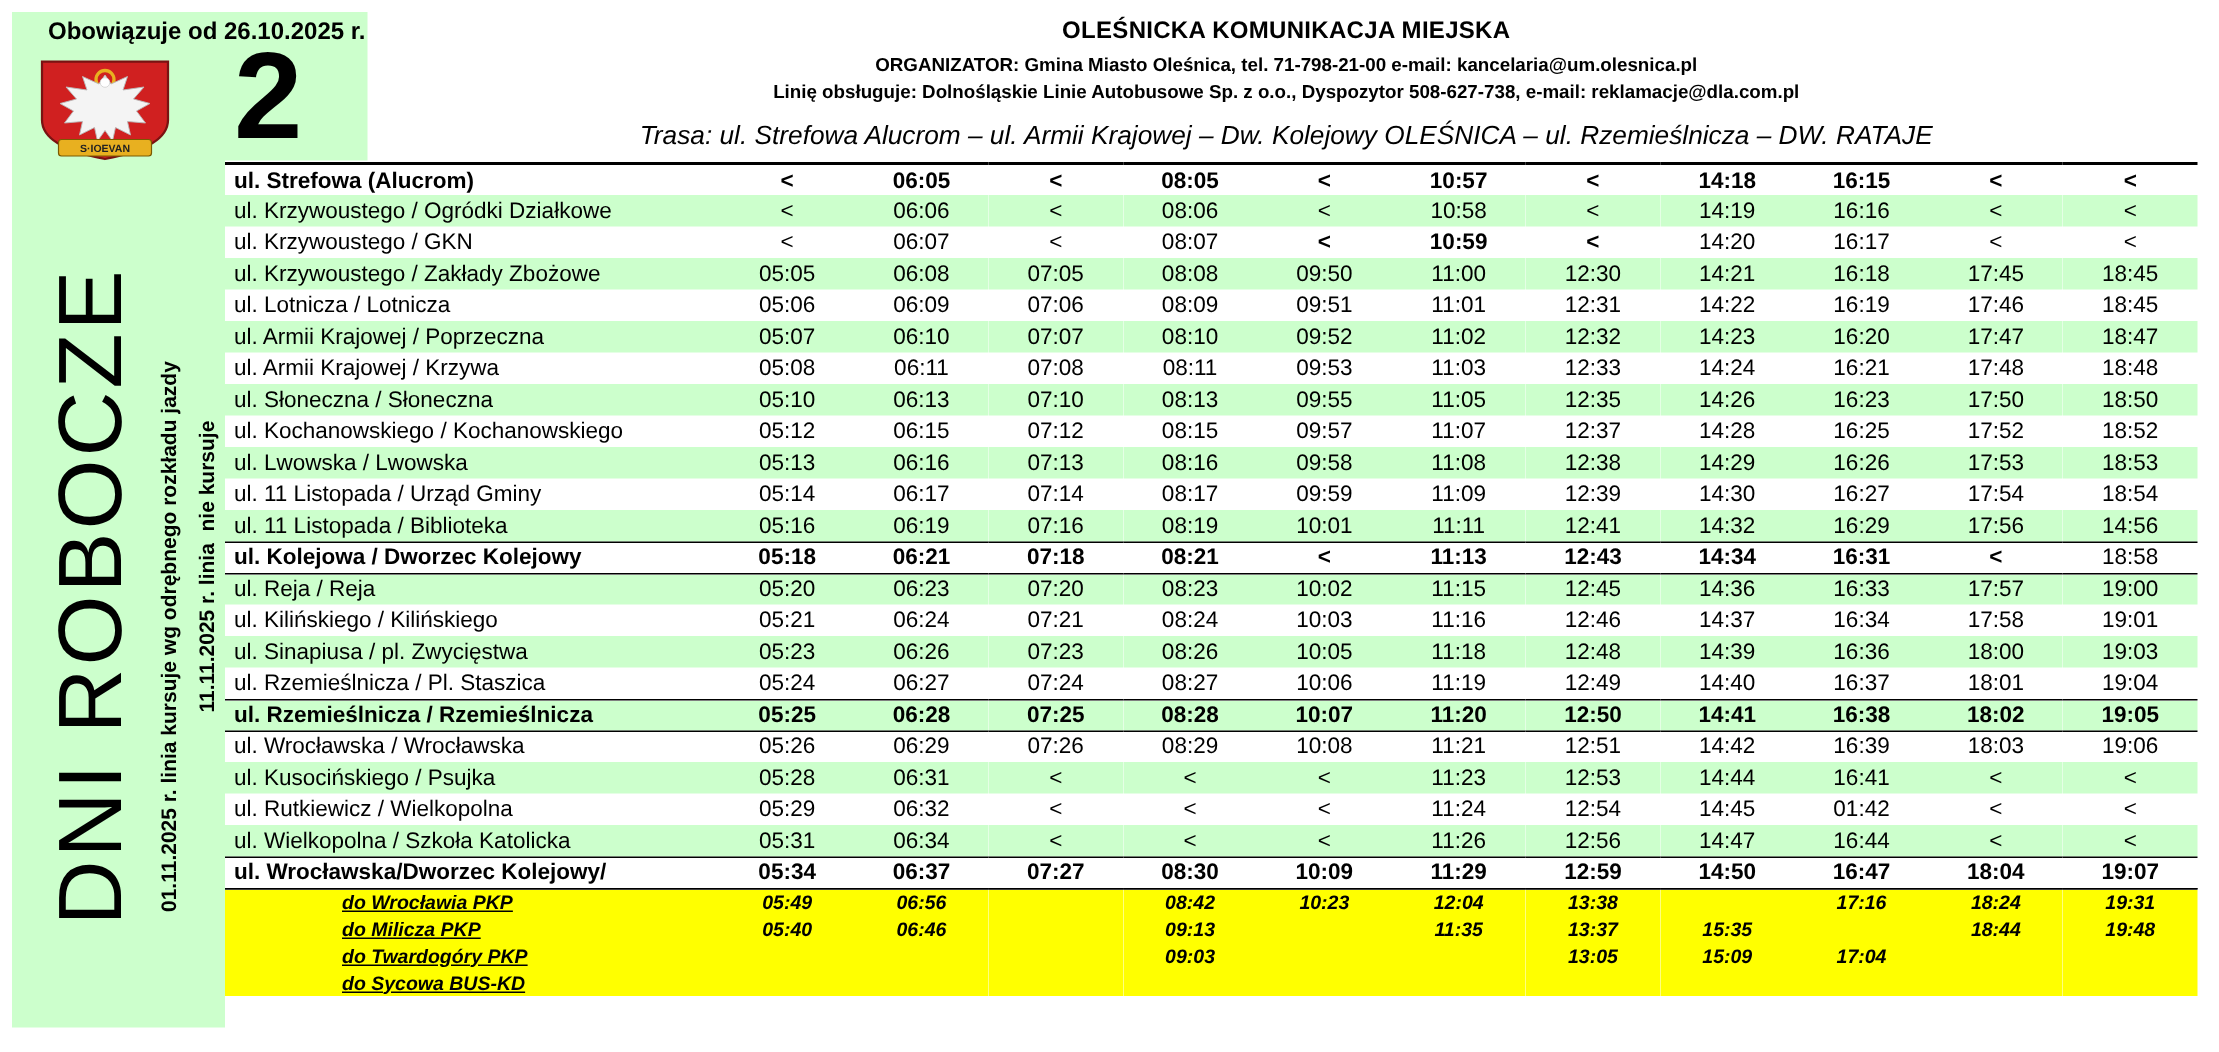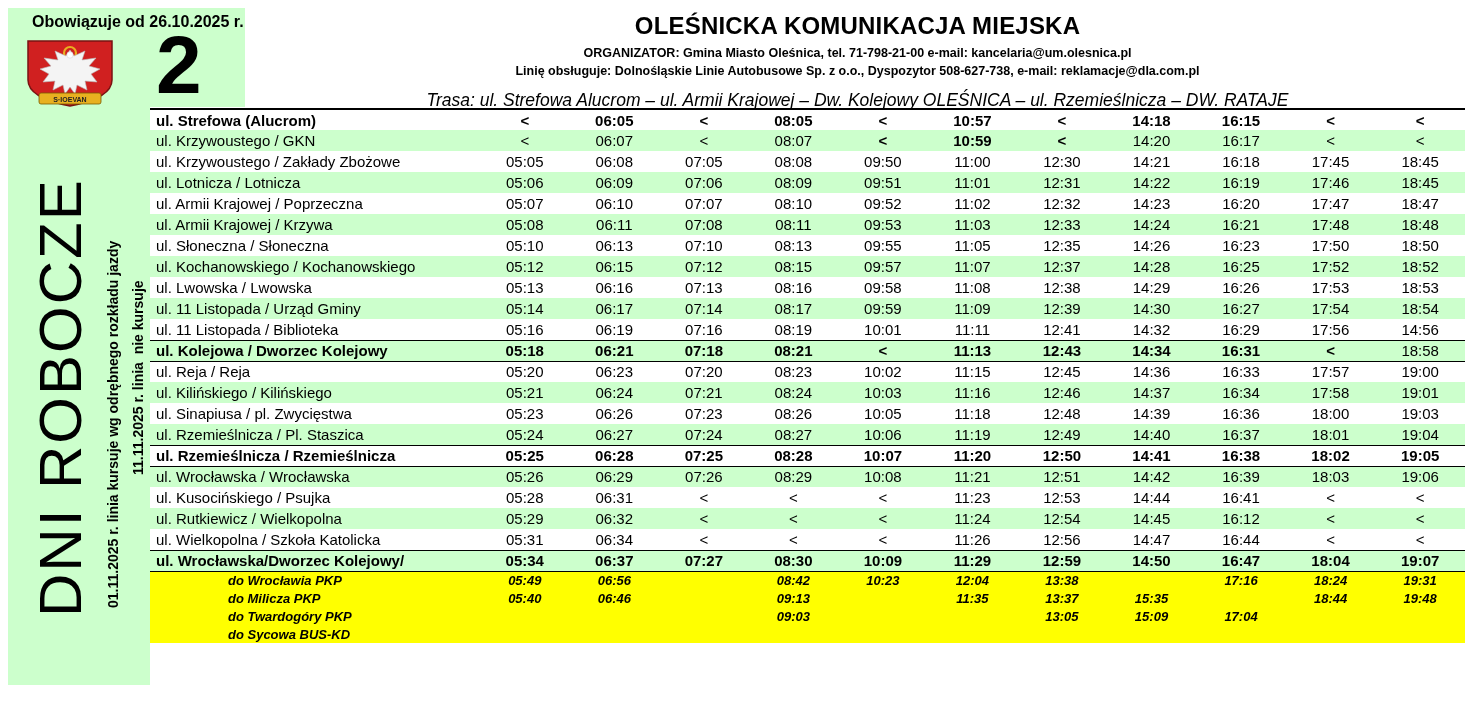--- a/index.html
+++ b/index.html
@@ -15,21 +15,21 @@
   #line-number { position:absolute; left:148px; top:14px; font-size:82px; font-weight:bold; line-height:86px; }
 
   .vtext { position:absolute; writing-mode:vertical-rl; transform:rotate(180deg);
            display:flex; align-items:center; justify-content:center; white-space:pre; }
   #daytype { left:16px; top:108px; width:88px; height:580px; font-size:60px; letter-spacing:2px; }
   #note1 { left:100px; top:161px; width:25px; height:526px; font-size:14px; font-weight:bold; }
   #note2 { left:125px; top:115px; width:25px; height:526px; font-size:14px; font-weight:bold; }
 
   
   #header { position:absolute; left:250px; top:12px; width:1215px; text-align:center; }
-  #title { font-size:24px; font-weight:bold; letter-spacing:.2px; }
+  #title { font-size:16px; font-weight:bold; letter-spacing:.2px; }
   #organizer { font-size:12.5px; font-weight:bold; margin-top:6px; }
   #operator { font-size:12.5px; font-weight:bold; margin-top:4px; }
   #route { font-size:17.5px; font-style:italic; margin-top:12px; }
 
   
   #ttwrap { position:absolute; left:150px; top:108px; width:1315px; }
   table { width:100%; border-collapse:collapse; table-layout:fixed; border-top:2px solid #000; }
   col.namecol { width:330px; }
   #tt-body tr { height:21px; }
   #tt-body tr:nth-child(even) { background:#ccffcc; }
@@ -37,21 +37,21 @@
   td.stop-name { text-align:left; padding-left:6px; }
   td.time-cell { text-align:center; }
   tr.bold-row td { font-weight:bold; }
   tr.bold-row td.n { font-weight:normal; }
   td.b { font-weight:bold; }
   tr.separator-row { border-top:1.5px solid #000; border-bottom:1.5px solid #000; }
 
   
   #conn-body tr { height:18px; background:#ffff00; }
   #conn-body td { font-size:13px; font-weight:bold; font-style:italic; }
-  #conn-body td.stop-name { padding-left:78px; }
+  #conn-body td.stop-name { padding-left:78px;text-decoration:underline; }
 </style>
 </head>
 <body>
 
 <div id="page">
 
   <div id="sidebar"></div>
 
   <div id="topbox">
     <div id="effective">Obowiązuje od 26.10.2025 r.</div>
@@ -104,20 +104,34 @@
             <td class="time-cell">08:05</td>
             <td class="time-cell">&lt;</td>
             <td class="time-cell">10:57</td>
             <td class="time-cell">&lt;</td>
             <td class="time-cell">14:18</td>
             <td class="time-cell">16:15</td>
             <td class="time-cell">&lt;</td>
             <td class="time-cell">&lt;</td>
           </tr>
           <tr>
+            <td class="stop-name">ul. Krzywoustego / Ogródki Działkowe</td>
+            <td class="time-cell">&lt;</td>
+            <td class="time-cell">06:06</td>
+            <td class="time-cell">&lt;</td>
+            <td class="time-cell">08:06</td>
+            <td class="time-cell">&lt;</td>
+            <td class="time-cell">10:58</td>
+            <td class="time-cell">&lt;</td>
+            <td class="time-cell">14:19</td>
+            <td class="time-cell">16:16</td>
+            <td class="time-cell">&lt;</td>
+            <td class="time-cell">&lt;</td>
+          </tr>
+          <tr>
             <td class="stop-name">ul. Krzywoustego / GKN</td>
             <td class="time-cell">&lt;</td>
             <td class="time-cell">06:07</td>
             <td class="time-cell">&lt;</td>
             <td class="time-cell">08:07</td>
             <td class="time-cell b">&lt;</td>
             <td class="time-cell b">10:59</td>
             <td class="time-cell b">&lt;</td>
             <td class="time-cell">14:20</td>
             <td class="time-cell">16:17</td>
@@ -365,21 +379,21 @@
           <tr>
             <td class="stop-name">ul. Rutkiewicz / Wielkopolna</td>
             <td class="time-cell">05:29</td>
             <td class="time-cell">06:32</td>
             <td class="time-cell">&lt;</td>
             <td class="time-cell">&lt;</td>
             <td class="time-cell">&lt;</td>
             <td class="time-cell">11:24</td>
             <td class="time-cell">12:54</td>
             <td class="time-cell">14:45</td>
-            <td class="time-cell">16:12</td>
+            <td class="time-cell">01:42</td>
             <td class="time-cell">&lt;</td>
             <td class="time-cell">&lt;</td>
           </tr>
           <tr>
             <td class="stop-name">ul. Wielkopolna / Szkoła Katolicka</td>
             <td class="time-cell">05:31</td>
             <td class="time-cell">06:34</td>
             <td class="time-cell">&lt;</td>
             <td class="time-cell">&lt;</td>
             <td class="time-cell">&lt;</td>

